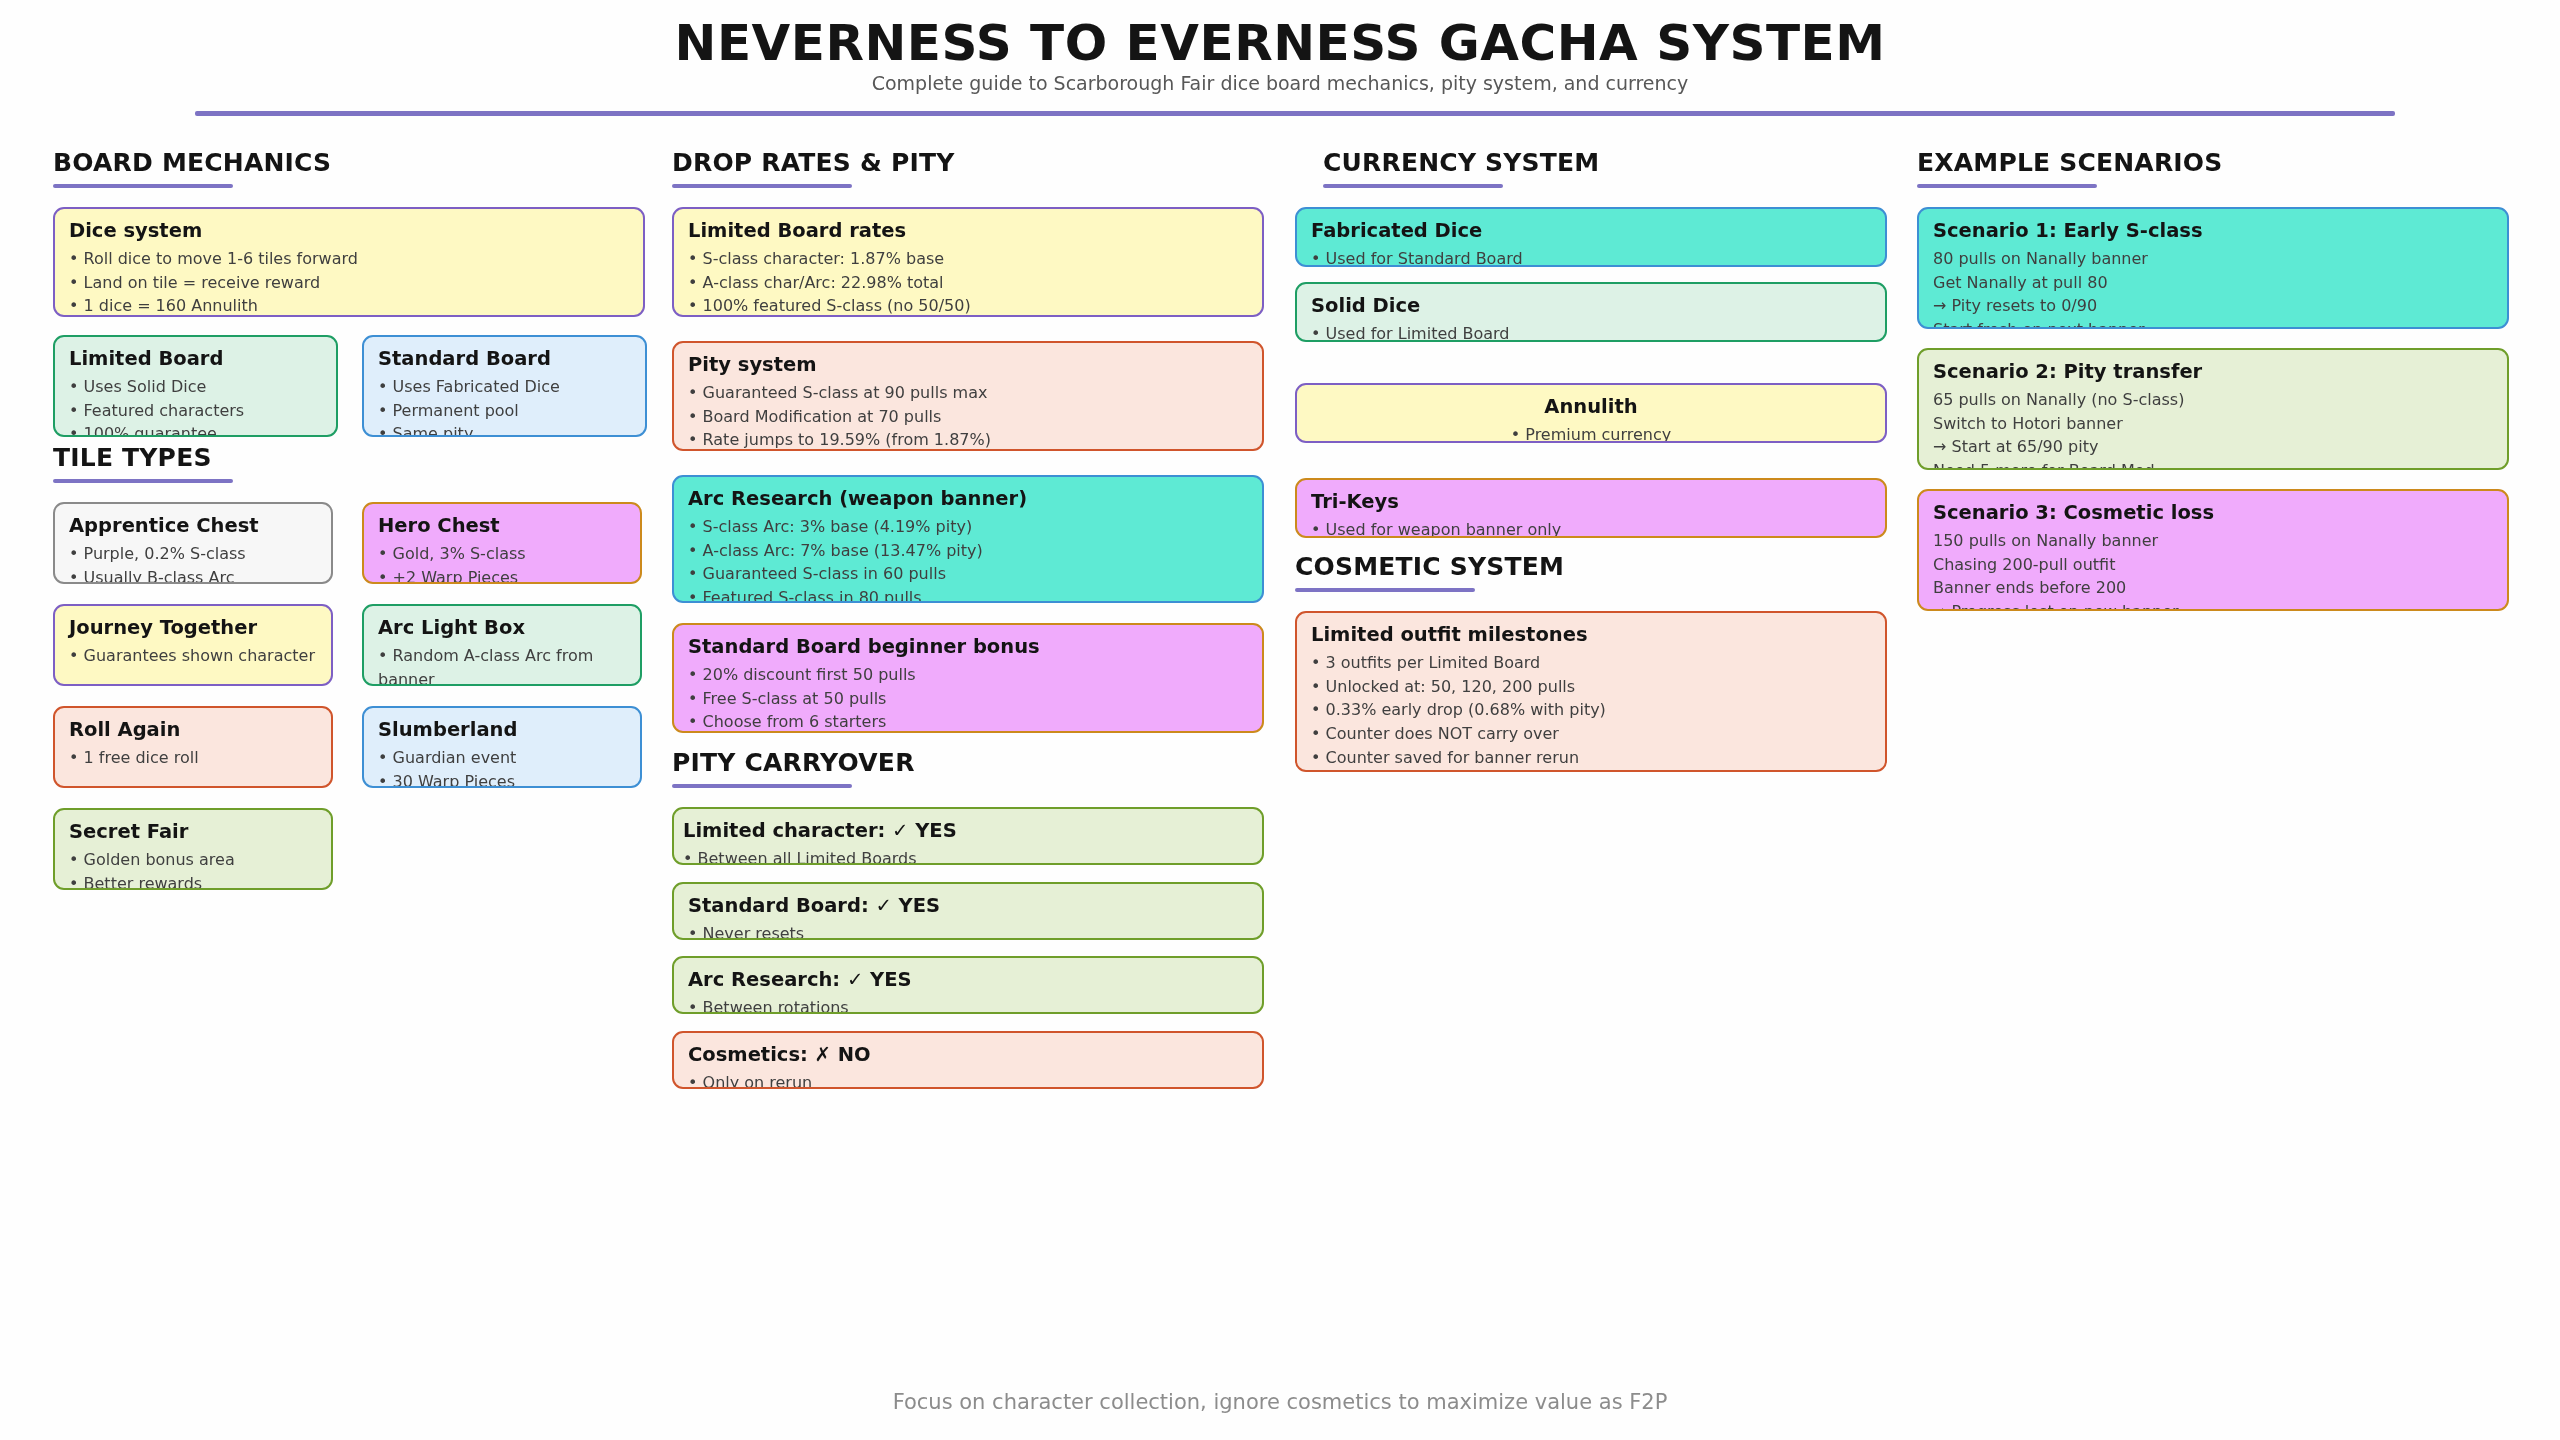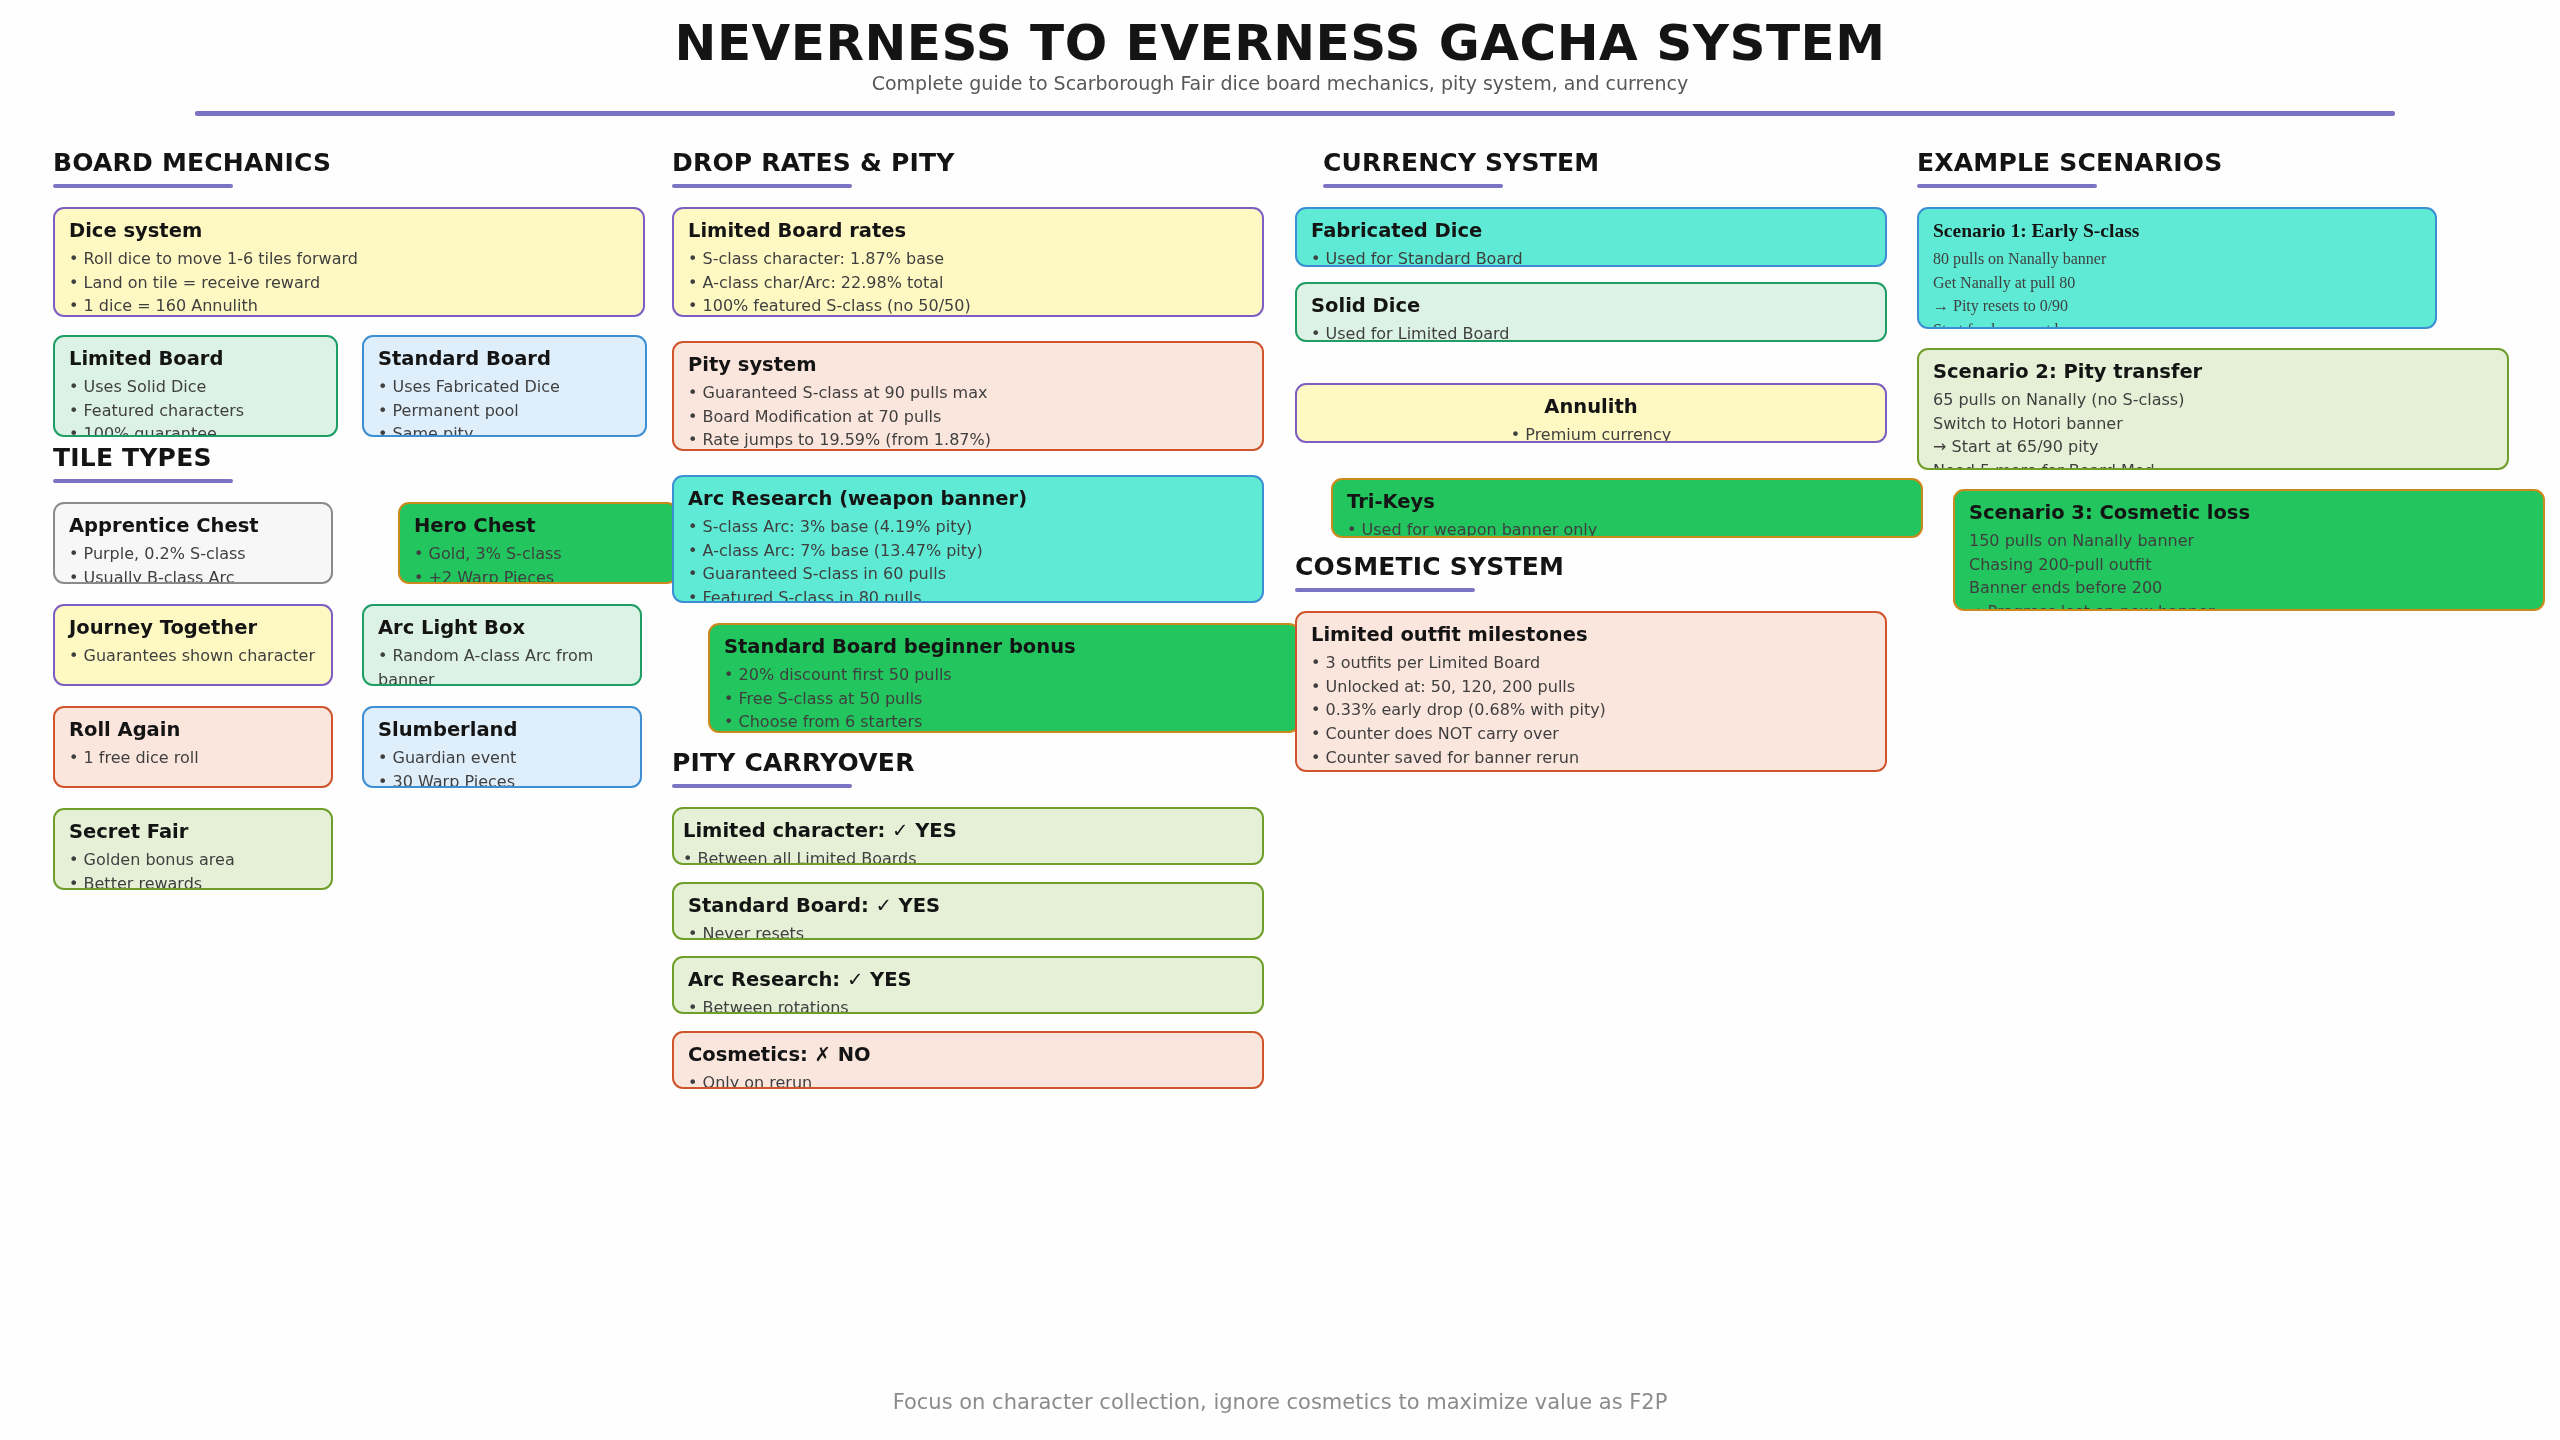--- a/index.html
+++ b/index.html
@@ -48,21 +48,21 @@
     white-space:normal;
   }
   .card .c-line.bul::before{content:"• ";}
   .card.plain .c-line{color:#3f3f3f;}
 
   
   .t-purple{border-color:#7d5fc4;background:#fef9c3;}
   .t-green {border-color:#1e9e64;background:#ddf2e6;}
   .t-blue  {border-color:#3d8fd4;background:#dfeefb;}
   .t-red   {border-color:#d0552c;background:#fbe6de;}
-  .t-orange{border-color:#cc8a1c;background:#22c55e;margin-left:36px;}
+  .t-orange{border-color:#cc8a1c;background:#f0abfc;}
   .t-gray  {border-color:#8a8a8a;background:#f7f7f7;}
   .t-olive {border-color:#6f9e2a;background:#e6f0d6;}
   .t-lblue {border-color:#3d8fd4;background:#5eead4;}
 
   
   .footer{
     position:absolute;top:1390px;left:0;width:2560px;text-align:center;
     font-size:21px;color:#8c8c8c;
   }
 </style>
@@ -251,21 +251,21 @@
     <div class="c-line bul">Counter does NOT carry over</div>
     <div class="c-line bul">Counter saved for banner rerun</div>
     <div class="c-line bul">Purely cosmetic, optional</div>
   </div>
 
   <div class="sec" style="left:1917px;top:148px;">
     <div class="sec-title">EXAMPLE SCENARIOS</div>
     <div class="sec-rule"></div>
   </div>
 
-  <div class="card t-lblue plain" style="left:1917px;top:207px;width:520px;height:122px;font-family:Liberation Serif, serif;">
+  <div class="card t-lblue plain" style="left:1917px;top:207px;width:592px;height:122px;">
     <div class="c-title">Scenario 1: Early S-class</div>
     <div class="c-line">80 pulls on Nanally banner</div>
     <div class="c-line">Get Nanally at pull 80</div>
     <div class="c-line">→ Pity resets to 0/90</div>
     <div class="c-line">Start fresh on next banner</div>
   </div>
 
   <div class="card t-olive plain" style="left:1917px;top:348px;width:592px;height:122px;">
     <div class="c-title">Scenario 2: Pity transfer</div>
     <div class="c-line">65 pulls on Nanally (no S-class)</div>

